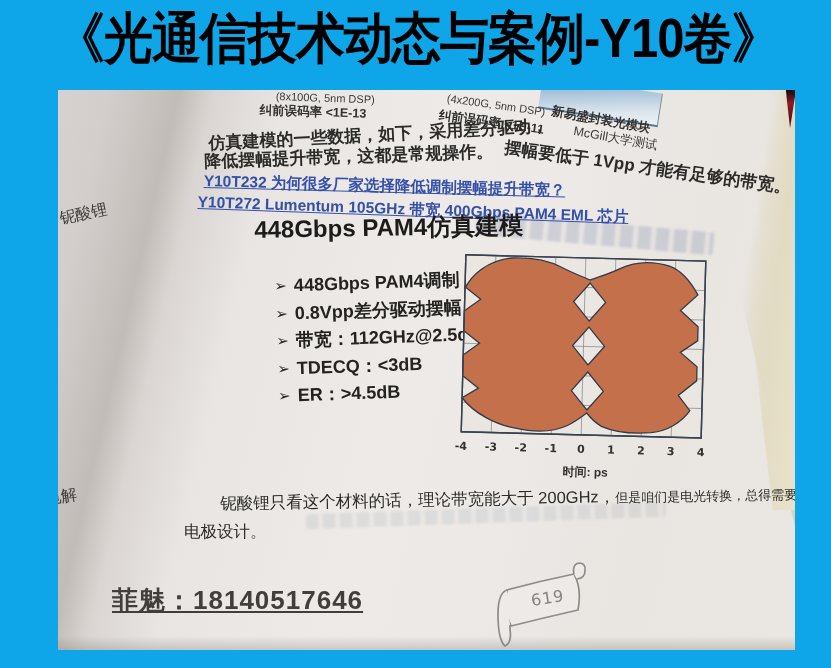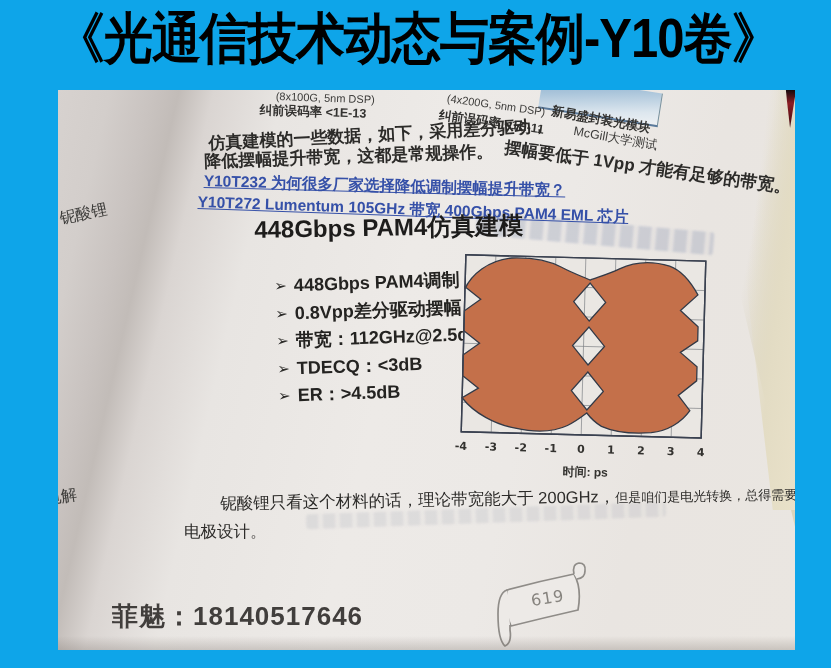--- a/index.html
+++ b/index.html
@@ -163,21 +163,21 @@
           <text x="190" y="203" class="tick">2</text>
           <text x="220" y="203" class="tick">3</text>
           <text x="250" y="203" class="tick">4</text>
         </g>
       <text class="axis-label" x="135" y="226">时间: ps</text>
     </svg>
 
     <div class="t closing" style="left:162px;top:404px;transform:rotate(-1deg);"><span>铌酸锂只看这个材料的话，理论带宽能大于 200GHz，</span><span class="closing-small">但是咱们是电光转换，总得需要</span></div>
     <div class="t closing" style="left:126px;top:432px;">电极设计。</div>
 
-    <div class="t" id="contact" style="left:54px;top:512px;">菲魅：18140517646</div>
+    <div class="t" id="contact" style="left:54px;top:496px;text-decoration:underline;">菲魅：18140517646</div>
 
     <svg id="scroll-banner" width="104" height="96" viewBox="0 0 104 96">
       <path d="M 19,32 Q 52,23 86,16 Q 94,30 90,52 Q 55,60 23,68 Q 15,50 19,32 Z"></path>
       <path d="M 86,16 Q 84,6 91,5 Q 98,5 97,13 Q 97,20 89,21"></path>
       <path d="M 19,32 Q 10,35 10,56 Q 10,82 17,88 Q 24,85 22,72 L 22,67"></path>
       <text x="44" y="48" transform="rotate(-9 44 48)">619</text>
     </svg>
 
     <div class="shadow-bottom"></div>
   </div>

